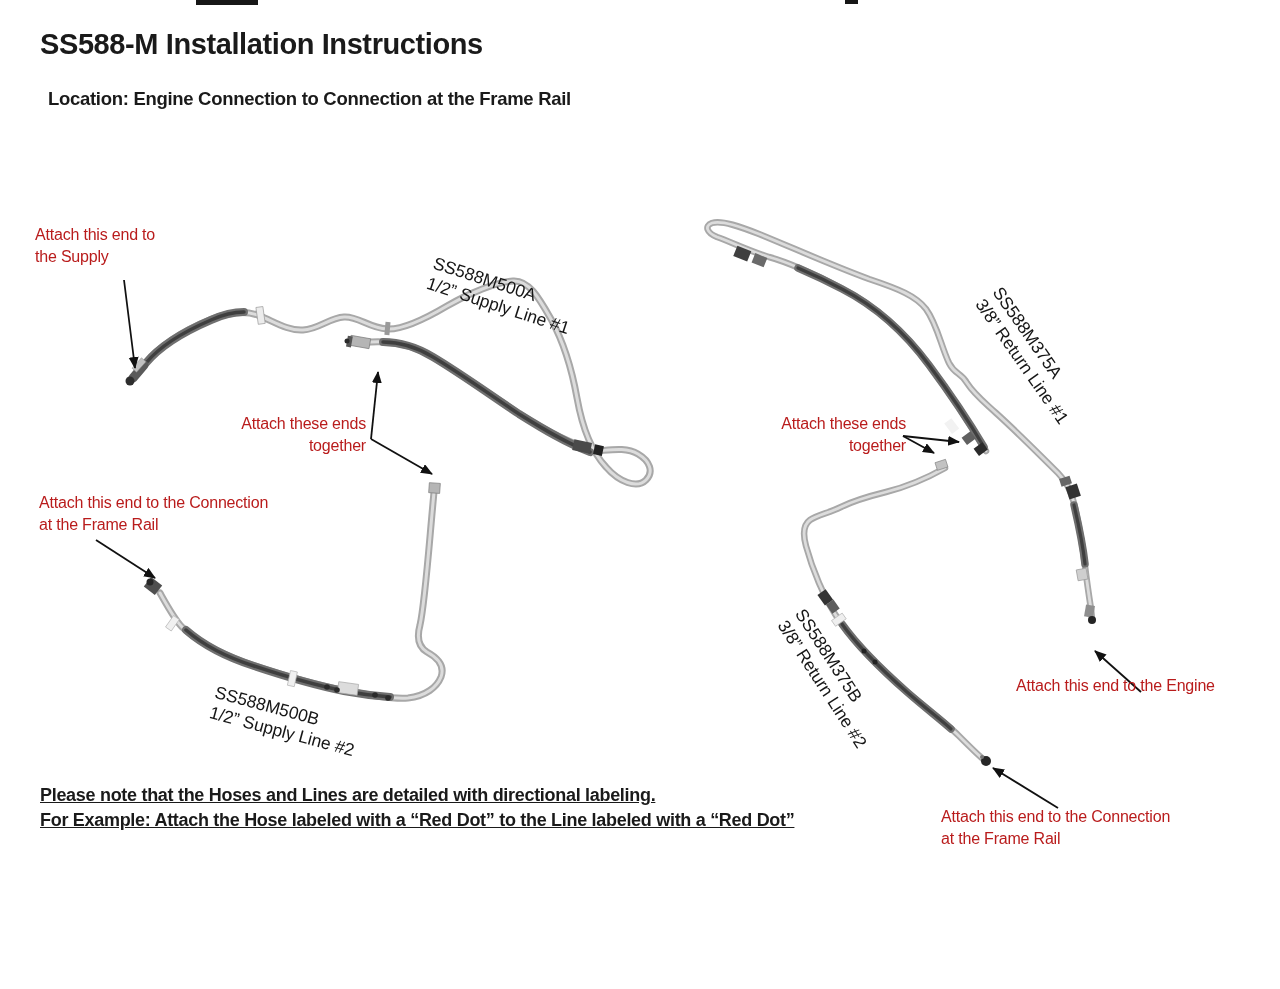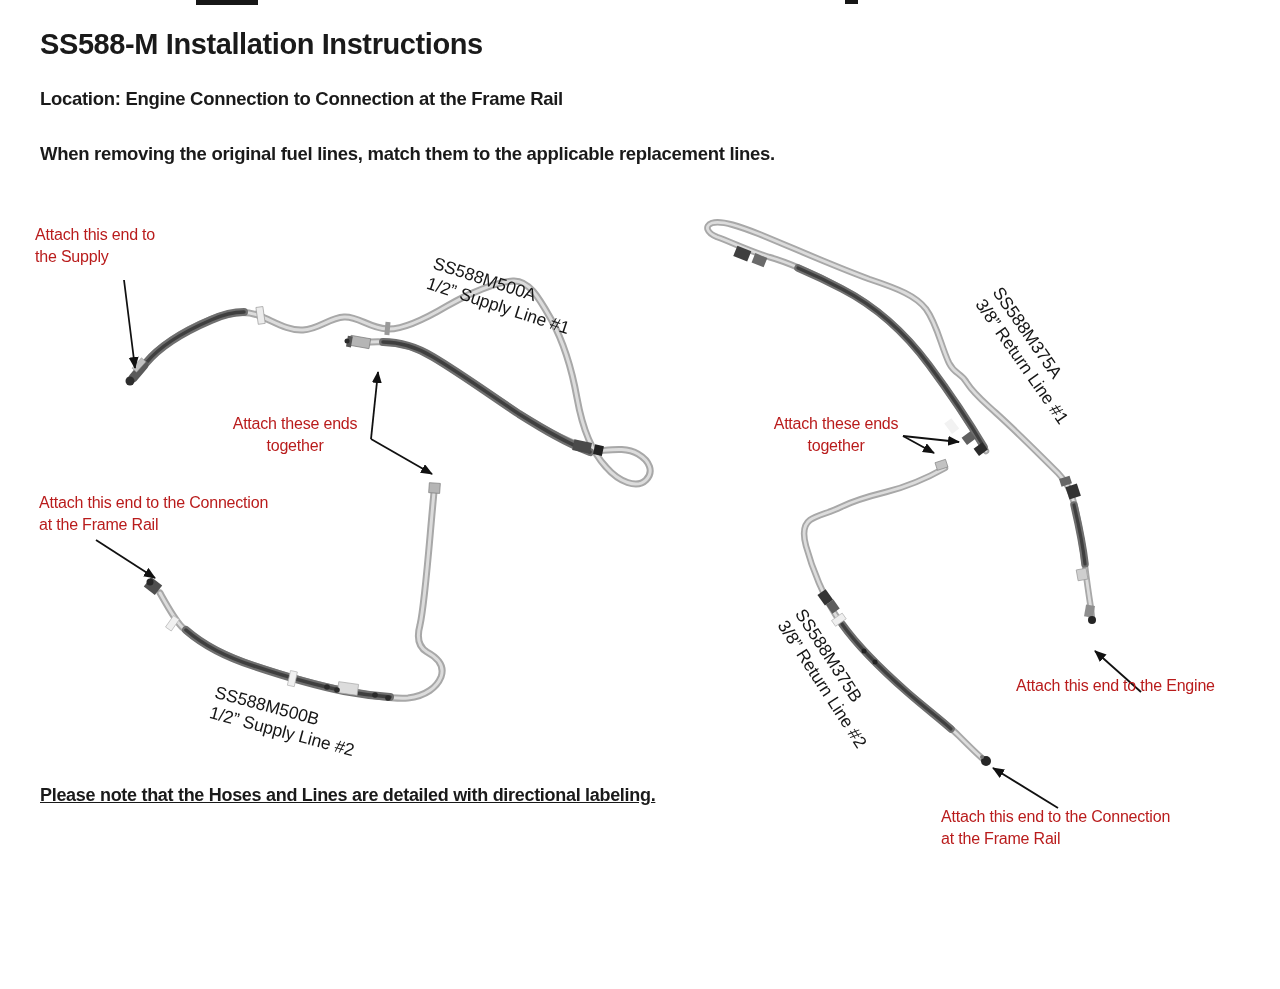--- a/index.html
+++ b/index.html
@@ -1,25 +1,25 @@
 <!DOCTYPE html>
 <html><head>
 <meta charset="utf-8">
 <style>
   html,body{margin:0;padding:0;background:#ffffff;}
   #page{position:relative;width:1280px;height:989px;background:#ffffff;overflow:hidden;
         font-family:"Liberation Sans","DejaVu Sans",sans-serif;color:#1a1a1a;}
   .abs{position:absolute;}
   #title{left:40px;top:28px;font-size:29px;font-weight:bold;letter-spacing:-0.4px;white-space:nowrap;}
   .h2line{font-size:18.5px;font-weight:bold;letter-spacing:-0.3px;white-space:nowrap;}
-  #location{left:40px;top:88px;}
+  #location{left:48px;top:88px;}
   #intro{left:40px;top:143px;}
   .callout{font-size:16px;line-height:22px;letter-spacing:-0.2px;color:#b91c1c;white-space:nowrap;}
   .callout .cl{display:block;}
-  .center{text-align:center;}
+  .center{text-align:right;}
   .partlabel{font-size:17.5px;line-height:21px;letter-spacing:-0.1px;color:#161616;
              white-space:nowrap;transform-origin:left top;}
   .partlabel .pl{display:block;}
   #note{left:40px;top:783px;font-size:18px;font-weight:bold;letter-spacing:-0.3px;line-height:25px;white-space:nowrap;text-decoration:underline;}
   svg{position:absolute;left:0;top:0;}
   .topbar{position:absolute;background:#171717;}
 </style>
 </head>
 <body>
 
@@ -164,21 +164,20 @@
       <path d="M 96,540 L 155,578" marker-end="url(#ah)"></path>
       <path d="M 903,436 L 959,442" marker-end="url(#ah)"></path>
       <path d="M 903,436 L 934,453" marker-end="url(#ah)"></path>
       <path d="M 1141,692 L 1095,651" marker-end="url(#ah)"></path>
       <path d="M 1058,808 L 993,768" marker-end="url(#ah)"></path>
     </g>
   </svg>
 
   <div id="title" class="abs">SS588-M Installation Instructions</div>
   <div id="location" class="abs h2line">Location: Engine Connection to Connection at the Frame Rail</div>
-  <div id="intro" class="abs h2line">When removing the original fuel lines, match them to the applicable replacement lines.</div>
 
   <div class="abs callout" style="left:35px;top:224px;">
     <span class="cl">Attach this end to</span>
     <span class="cl">the Supply</span>
   </div>
 
   <div class="abs callout center" style="left:224px;top:413px;width:142px;">
     <span class="cl">Attach these ends</span>
     <span class="cl">together</span>
   </div>
@@ -217,15 +216,16 @@
     <span class="pl">3/8” Return Line #1</span>
   </div>
 
   <div class="abs partlabel" style="left:808px;top:605px;transform:rotate(57deg);">
     <span class="pl">SS588M375B</span>
     <span class="pl">3/8” Return Line #2</span>
   </div>
 
   <div id="note" class="abs">
     <div>Please note that the Hoses and Lines are detailed with directional labeling.</div>
+    <div>For Example: Attach the Hose labeled with a “Red Dot” to the Line labeled with a “Red Dot”</div>
   </div>
 
 </div>
 
 </body></html>

